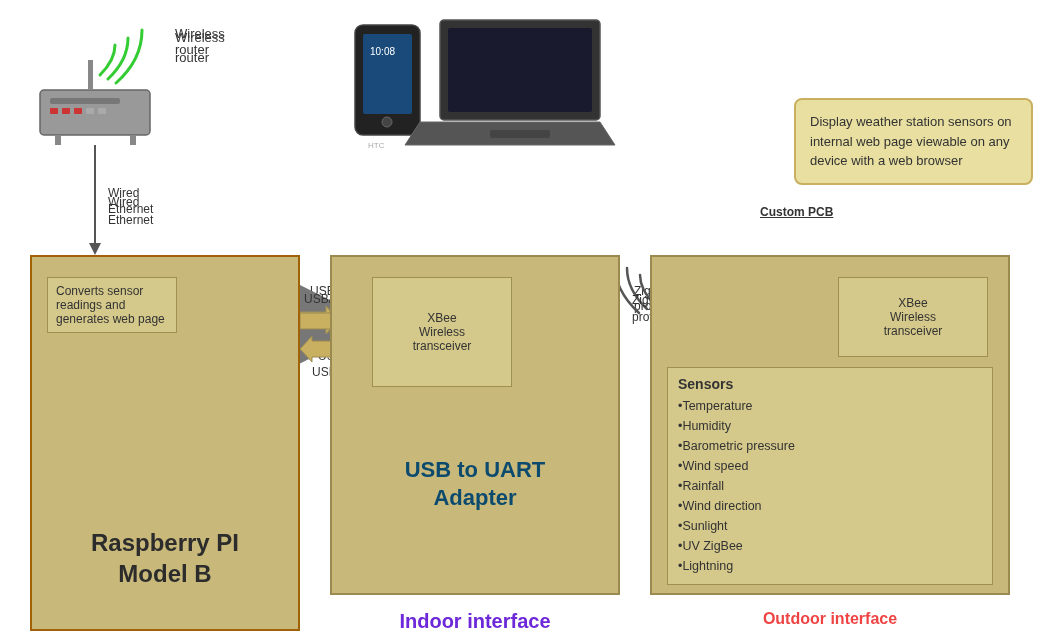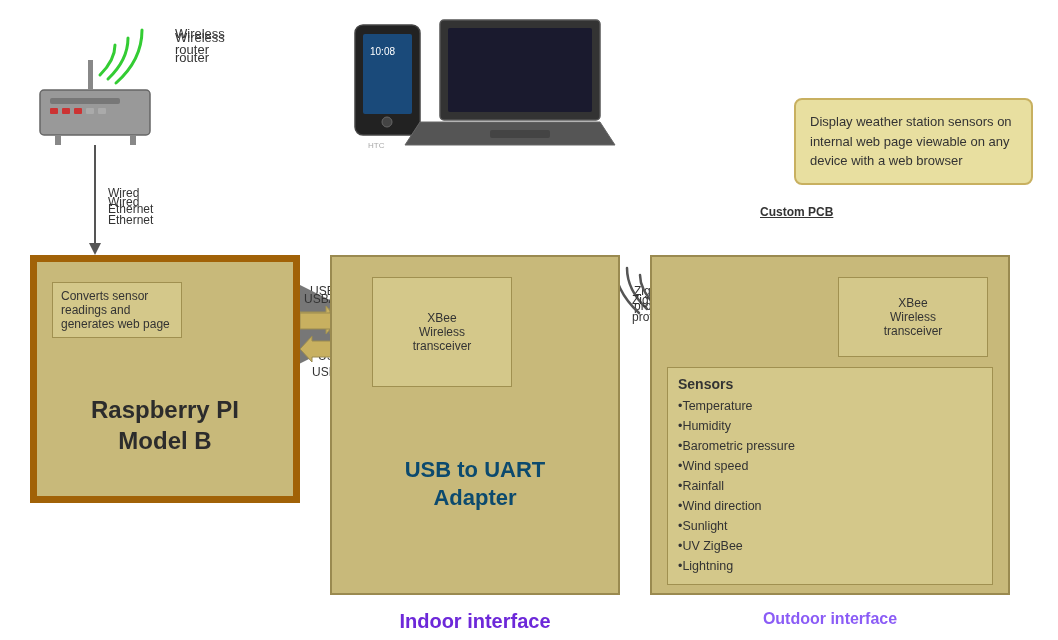--- a/index.html
+++ b/index.html
@@ -23,23 +23,23 @@
       background: #c8b97a;
       border: 1.5px solid #a09050;
       position: absolute;
     }
 
     
     .rpi-box {
       left: 30px;
       top: 255px;
       width: 270px;
-      height: 248px;
+      height: 376px;
       background: #c8b97a;
-      border: 7px solid #a16207;
+      border: 2px solid #a16207;
       position: absolute;
     }
 
     
     .indoor-box {
       left: 330px;
       top: 255px;
       width: 290px;
       height: 340px;
       background: #c8b97a;
@@ -299,15 +299,15 @@
         <div>•Wind speed</div>
         <div>•Rainfall</div>
         <div>•Wind direction</div>
         <div>•Sunlight</div>
         <div>•UV ZigBee</div>
         <div>•Lightning</div>
       </div>
     </div>
   </div>
 
-  <div style="position:absolute;top:610px;left:650px;width:360px;text-align:center;font-size:16px;font-weight:bold;color:#8b5cf6;font-family:Arial;">Outdoor interface</div>
+  <div style="position:absolute;top:610px;left:650px;width:360px;text-align:center;font-size:16px;font-weight:bold;color:#ef4444;font-family:Arial;">Outdoor interface</div>
 
 </div>
 
 </body></html>

